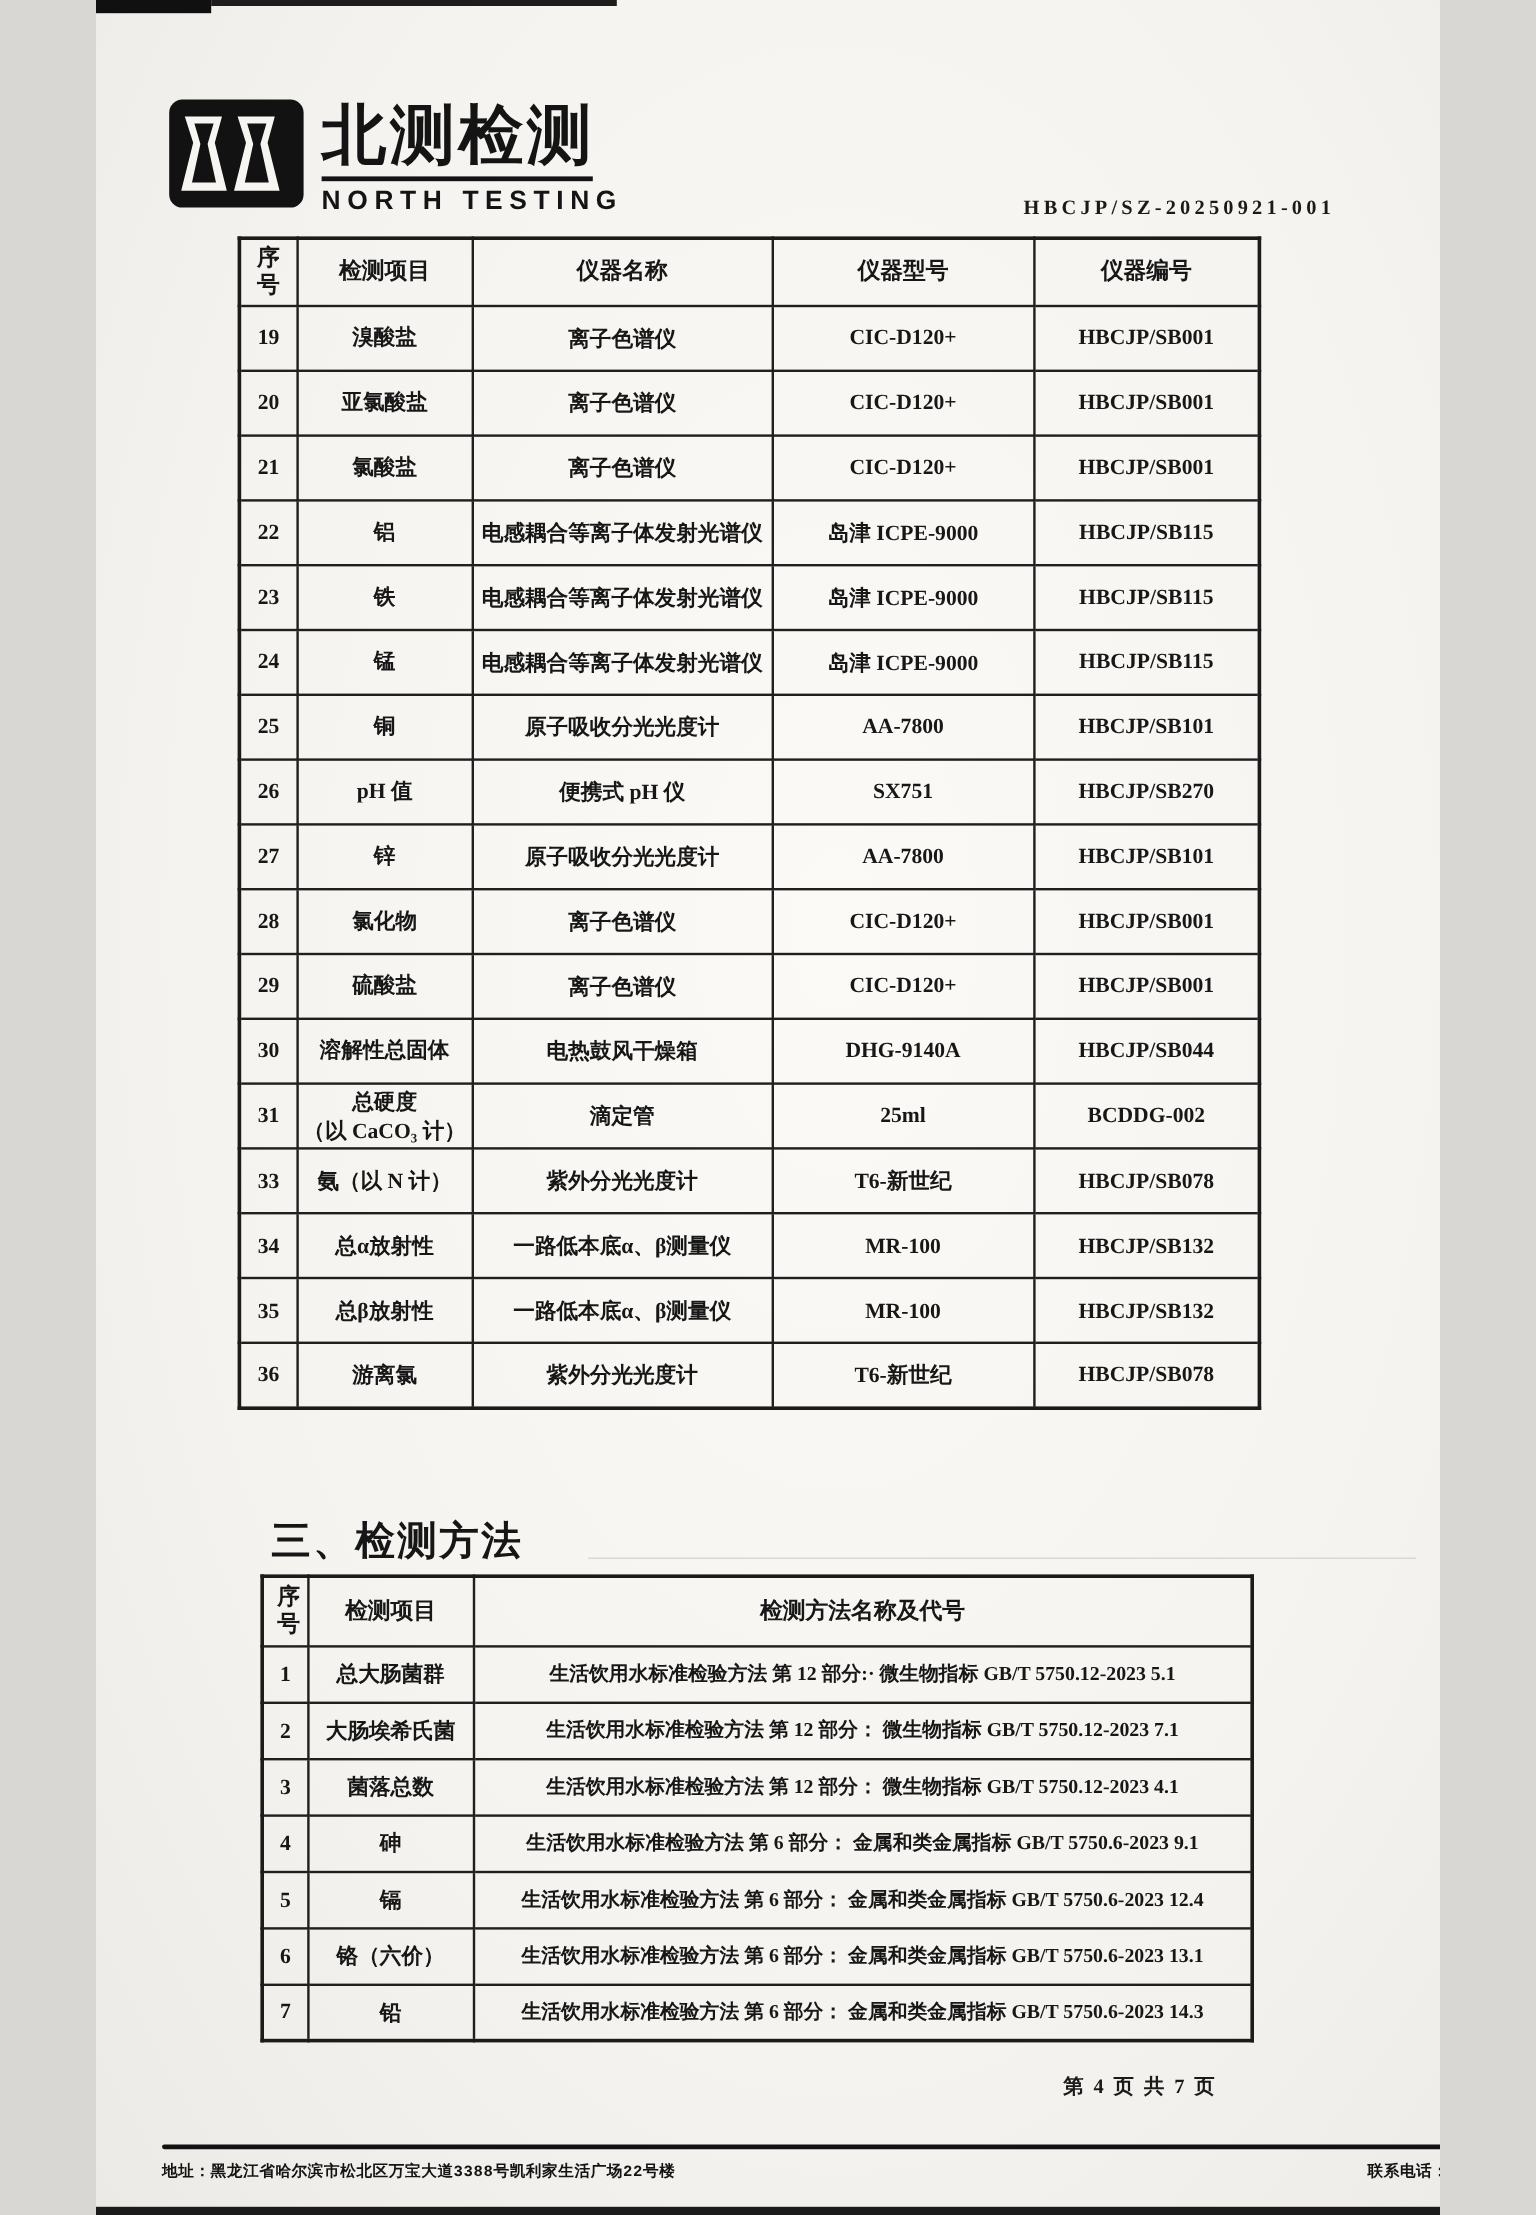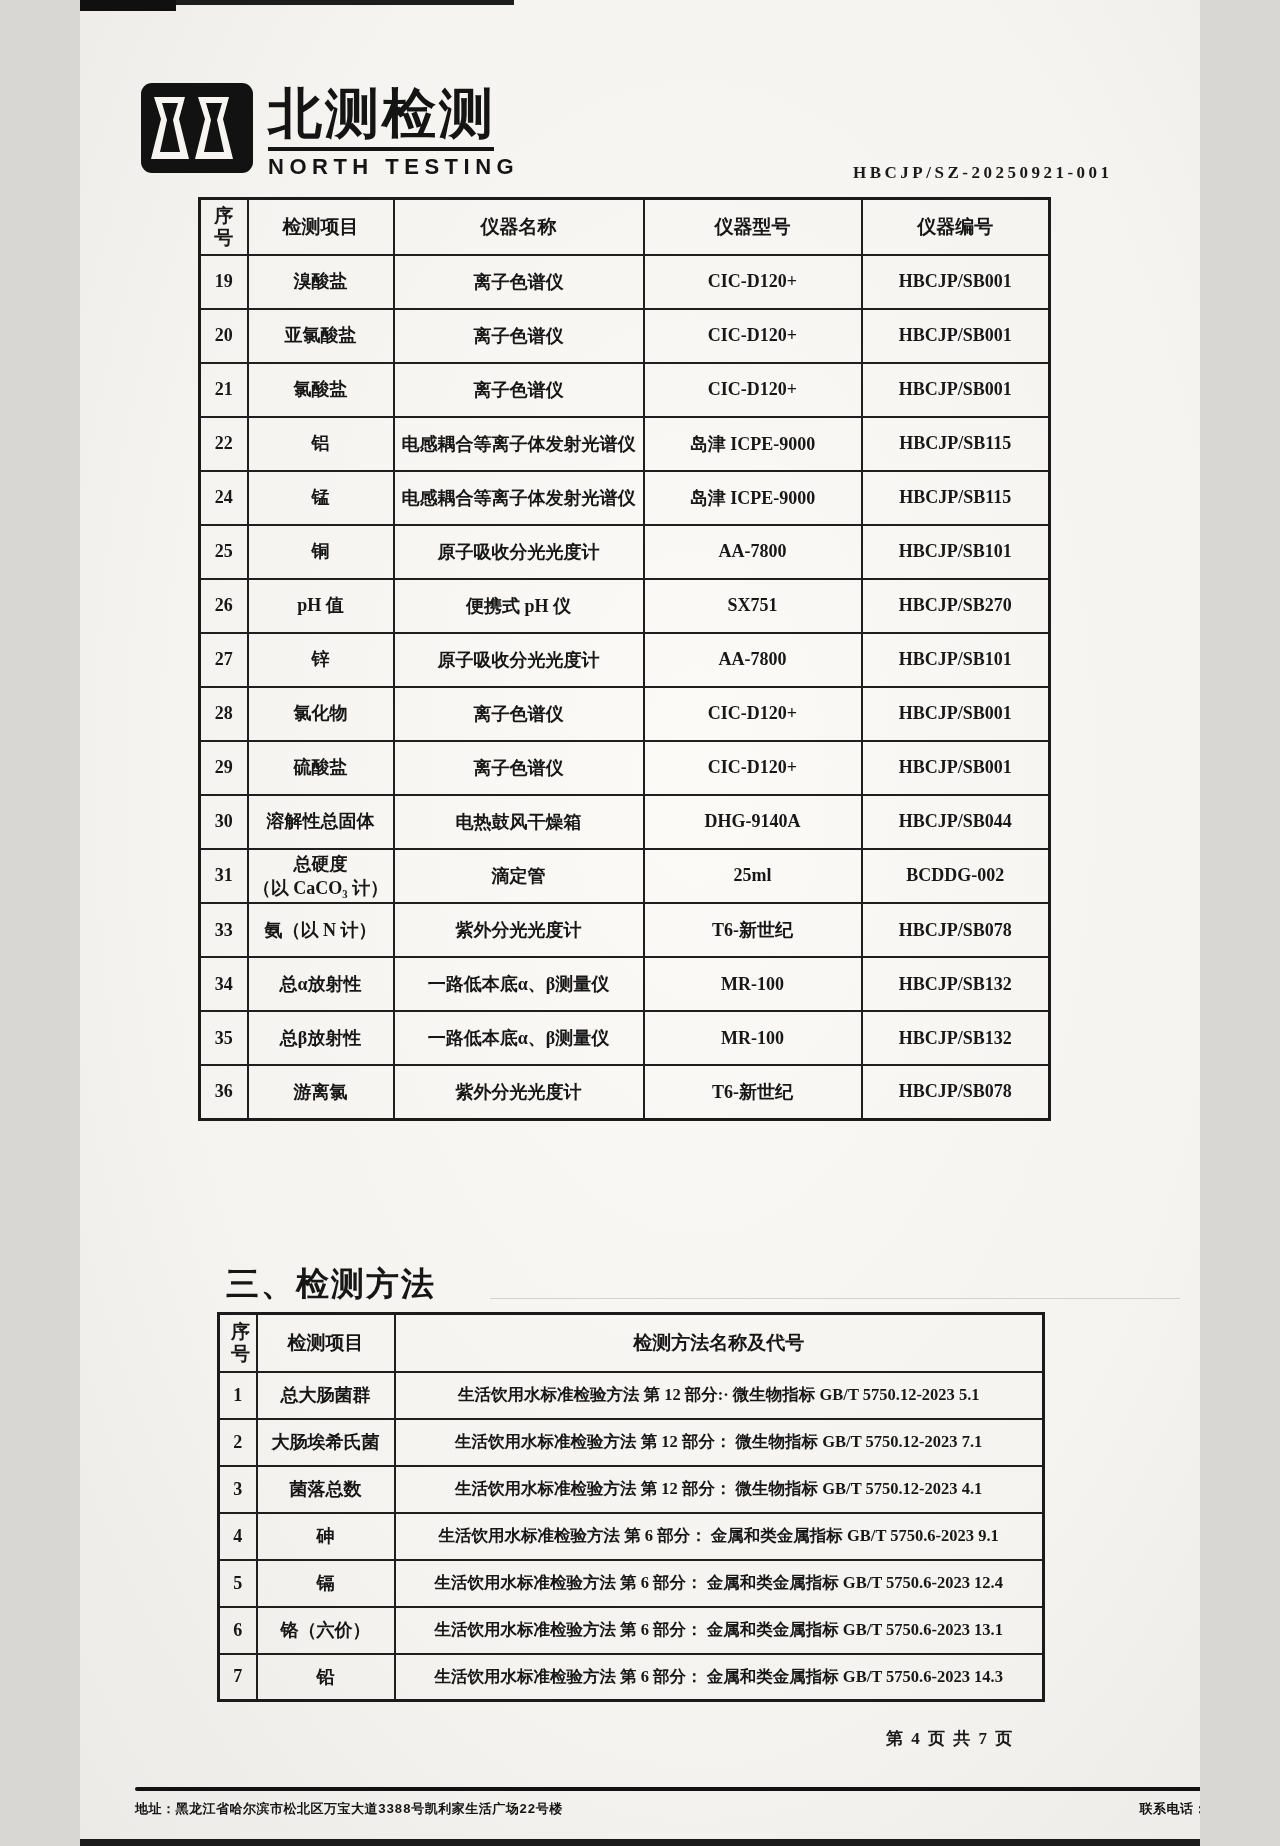--- a/index.html
+++ b/index.html
@@ -145,20 +145,27 @@
           <td>HBCJP/SB001</td>
         </tr>
         <tr>
           <td>22</td>
           <td>铝</td>
           <td>电感耦合等离子体发射光谱仪</td>
           <td>岛津 ICPE-9000</td>
           <td>HBCJP/SB115</td>
         </tr>
         <tr>
+          <td>23</td>
+          <td>铁</td>
+          <td>电感耦合等离子体发射光谱仪</td>
+          <td>岛津 ICPE-9000</td>
+          <td>HBCJP/SB115</td>
+        </tr>
+        <tr>
           <td>24</td>
           <td>锰</td>
           <td>电感耦合等离子体发射光谱仪</td>
           <td>岛津 ICPE-9000</td>
           <td>HBCJP/SB115</td>
         </tr>
         <tr>
           <td>25</td>
           <td>铜</td>
           <td>原子吸收分光光度计</td>

